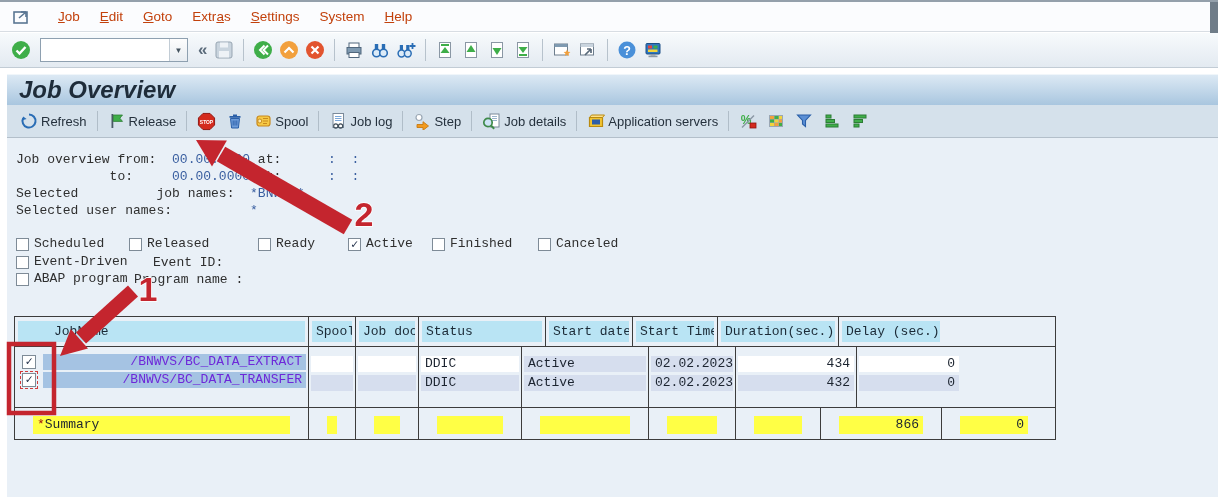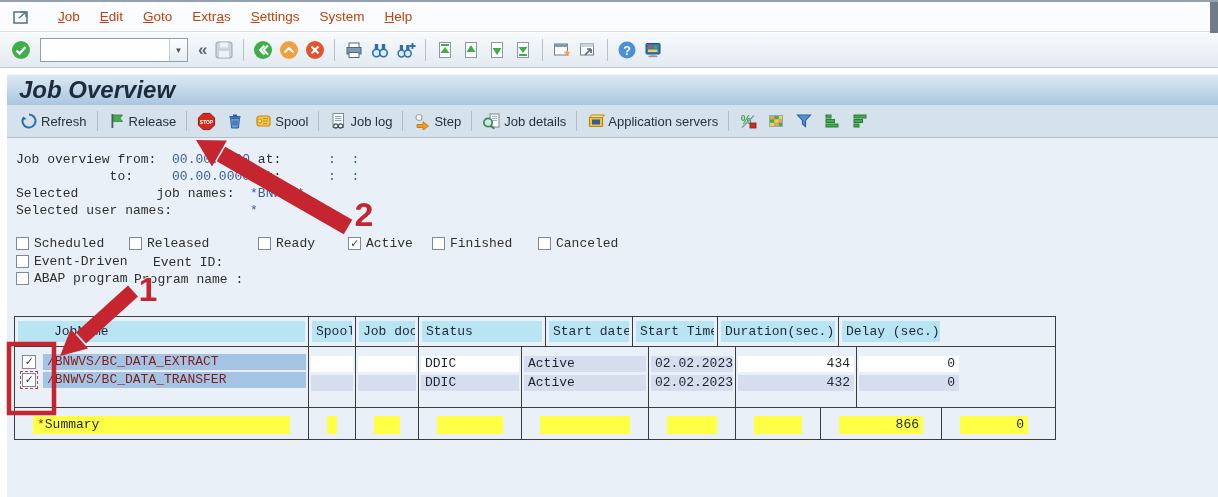--- a/index.html
+++ b/index.html
@@ -37,21 +37,21 @@
   .abtn svg, .tbtn svg { display:block; }
   .asep { width:1px; height:20px; background:#b0bdc8; margin:0 5px; }
 
   
   .content { position:absolute; left:7px; top:138px; width:1211px; height:359px; background:#e9f0f7; }
   .criteria { position:absolute; left:9px; top:13px; font-family:"Liberation Mono","DejaVu Sans Mono",monospace;
     font-size:13px; line-height:17px; white-space:pre; color:#2f2f2f; }
   .criteria .val { color:#3a5fa0; }
 
   .filters { position:absolute; left:0; top:0; width:100%; height:100%; font-family:"Liberation Mono","DejaVu Sans Mono",monospace; font-size:13px; color:#2f2f2f; }
-  .fitem { position:absolute; display:flex; align-items:center; gap:5px; white-space:pre; }
+  .fitem { position:absolute; display:flex; align-items:flex-end; gap:5px; white-space:pre; }
   .flabel { position:absolute; white-space:pre; }
   .cb { width:13px; height:13px; background:#fff; border:1px solid #7e8b97; display:inline-flex; align-items:center; justify-content:center;
     font-size:12px; color:#22304a; flex:0 0 auto; }
   .cb.checked::after { content:"✓"; font-weight:bold; line-height:1; }
   .cb.focus { outline:1.5px dashed #d23b3b; outline-offset:1px; }
 
   
   .sap-table { position:absolute; left:7px; top:178px; width:1042px; border:1px solid #3c3c3c; background:#e9f0f7;
     font-family:"Liberation Mono","DejaVu Sans Mono",monospace; font-size:13px; color:#1c2430; }
   .trow { display:flex; }
@@ -59,21 +59,21 @@
   .col:last-child { border-right:0; }
   .c0{width:294px;} .c1{width:47px;} .c2{width:63px;} .c3{width:103px;} .c4{width:127px;}
   .c5{width:87px;} .c6{width:85px;} .c7{width:121px;} .c8{width:104px;}
   .thead { border-bottom:1px solid #3c3c3c; }
   .thead .col { height:29px; }
   .hcell { background:#b9e4f4; color:#1b2a36; height:21px; line-height:21px; margin:4px 3px; padding-left:4px; white-space:pre; overflow:hidden; }
   .hcell.jn { padding-left:36px; }
   .tbody .col { padding-top:6px; padding-bottom:6px; height:60px; }
   .cell { height:16px; line-height:16px; margin:3px 2px; padding:0 4px; white-space:pre; overflow:hidden; }
   .bgw { background:#ffffff; } .bgt { background:#d6deee; }
-  .sel { background:#a5c3e3; color:#7f1d1d; }
+  .sel { background:#a5c3e3; color:#6d28d9;text-align:right; }
   .num { text-align:right; }
   .cbrow { display:flex; align-items:center; height:18px; }
   .cbwrap { width:28px; display:flex; justify-content:center; flex:0 0 auto; }
   .cbrow .cell { flex:1; margin:1px 2px 1px 0; }
   .tbody .cb { width:14px; height:14px; }
   .tsummary { border-top:1px solid #3c3c3c; }
   .tsummary .col { height:31px; padding-top:8px; }
   .ycell { background:#ffff45; height:18px; line-height:18px; margin:0 18px; padding:0 4px; white-space:pre; }
   .ycell .star { color:#a01010; }
 

